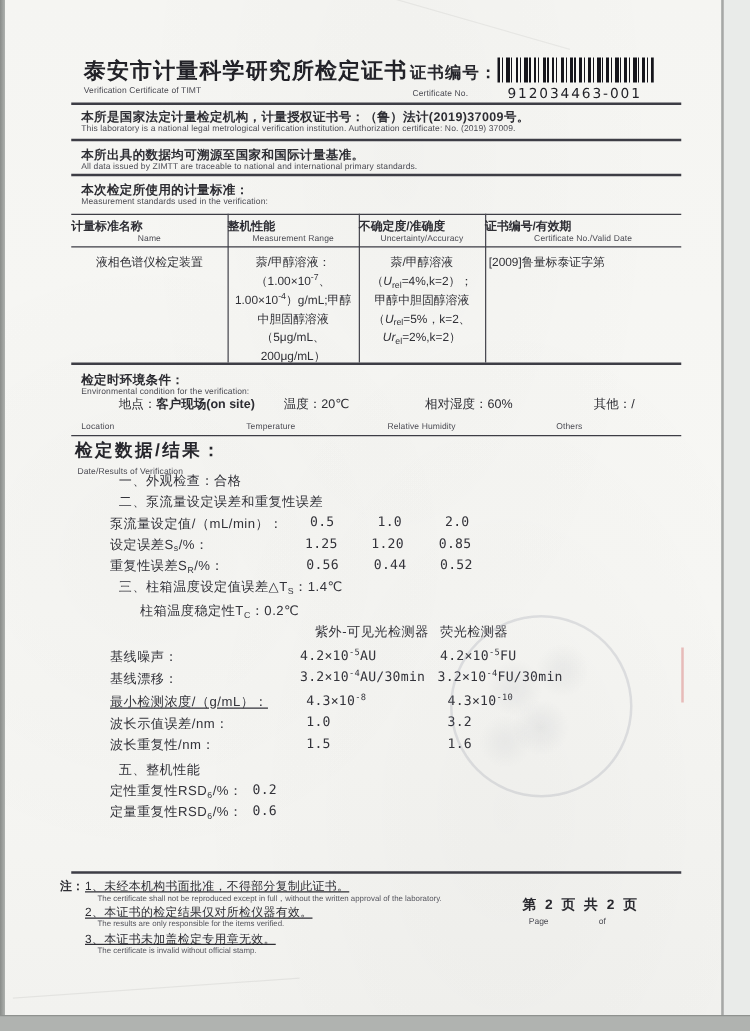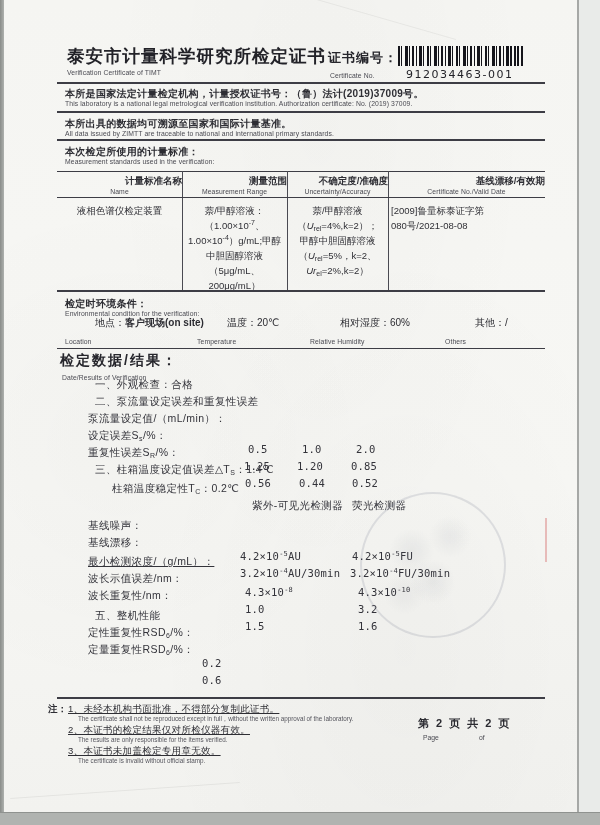--- a/index.html
+++ b/index.html
@@ -41,34 +41,34 @@
       #15151b 11px 12px,#f7f7f4 12px 14.5px);
   }
   .certno-value{left:406px;top:68px;font-size:11px;letter-spacing:1.5px;color:#222228;font-family:"DejaVu Sans","Liberation Sans",sans-serif;}
 
   .stmt-cn{left:65px;font-size:10px;letter-spacing:.3px;font-weight:bold;}
   .stmt-en{left:65px;}
   .sec-head{left:65px;font-size:10px;font-weight:600;letter-spacing:.3px;color:#2b2b31;}
 
   
   .tline-v{position:absolute;width:1px;top:171px;height:119px;background:#4a4a52;}
-  .th-cn{position:absolute;top:175px;font-size:9.5px;font-weight:600;text-align:right;color:#2e2e34;}
+  .th-cn{position:absolute;top:175px;font-size:9.5px;font-weight:600;text-align:left;color:#2e2e34;}
   .th-en{position:absolute;top:188px;text-align:center;}
   .td{position:absolute;font-size:9.5px;text-align:center;color:#303036;line-height:15px;}
 
   .env-field{position:absolute;top:316px;font-size:10px;color:#2c2c32;margin-left:30px;}
   .env-field b{font-weight:700;}
   .env-en{position:absolute;top:338px;}
 
   .results-head{left:60px;top:352px;font-size:14px;font-weight:600;letter-spacing:2px;color:#26262c;}
   .results-head-en{left:62px;top:374px;}
 
   .rline{position:absolute;left:0;width:560px;height:15px;font-size:10.5px;color:#33333a;}
   .rlabel{position:absolute;letter-spacing:.4px;white-space:nowrap;}
-  .rval{position:absolute;white-space:nowrap;font-family:"DejaVu Sans Mono","Liberation Mono",monospace;letter-spacing:.2px;margin-top:31px;}
+  .rval{position:absolute;white-space:nowrap;font-family:"DejaVu Sans Mono","Liberation Mono",monospace;letter-spacing:.2px;}
   sub{font-size:7px;vertical-align:-2px;line-height:0;}
   sup{font-size:7px;vertical-align:4px;line-height:0;}
   i{font-style:italic;}
 
   .note-label{left:48px;font-size:9.5px;font-weight:600;color:#2e2e34;}
   .note-cn{left:68px;font-size:9.5px;color:#2e2e34;letter-spacing:.3px;position:absolute;text-decoration:underline;}
   .note-en{left:78px;font-size:6.3px;color:#55555d;position:absolute;}
 
   .page-num{left:418px;top:716px;font-size:11px;font-weight:600;letter-spacing:2px;color:#2a2a30;}
   .page-en{font-size:6.8px;color:#4a4a52;}
@@ -114,25 +114,25 @@
 <div class="abs sec-head" style="top:145px;">本次检定所使用的计量标准：</div>
 <div class="abs stmt-en en" style="top:158px;">Measurement standards used in the verification:</div>
 
 <div class="rule" style="top:171px;height:1.2px;"></div>
 <div class="tline-v" style="left:182px;"></div>
 <div class="tline-v" style="left:287px;"></div>
 <div class="tline-v" style="left:388px;"></div>
 
 <div class="th-cn" style="left:57px;width:125px;">计量标准名称</div>
 <div class="th-en en" style="left:57px;width:125px;">Name</div>
-<div class="th-cn" style="left:182px;width:105px;">测量范围</div>
+<div class="th-cn" style="left:182px;width:105px;">整机性能</div>
 <div class="th-en en" style="left:182px;width:105px;">Measurement Range</div>
 <div class="th-cn" style="left:287px;width:101px;">不确定度/准确度</div>
 <div class="th-en en" style="left:287px;width:101px;">Uncertainty/Accuracy</div>
-<div class="th-cn" style="left:388px;width:157px;">基线漂移/有效期</div>
+<div class="th-cn" style="left:388px;width:157px;">证书编号/有效期</div>
 <div class="th-en en" style="left:388px;width:157px;">Certificate No./Valid Date</div>
 <div class="rule" style="top:197px;height:1.2px;"></div>
 
 <div class="td" style="left:57px;top:203px;width:125px;">液相色谱仪检定装置</div>
 
 <div class="td" style="left:182px;top:203px;width:105px;">
   <div>萘/甲醇溶液：</div>
   <div>（1.00×10<sup>-7</sup>、</div>
   <div>1.00×10<sup>-4</sup>）g/mL;甲醇</div>
   <div>中胆固醇溶液</div>
@@ -143,21 +143,20 @@
 <div class="td" style="left:287px;top:203px;width:101px;">
   <div>萘/甲醇溶液</div>
   <div>（<i>U</i><sub>rel</sub>=4%,k=2）；</div>
   <div>甲醇中胆固醇溶液</div>
   <div>（<i>U</i><sub>rel</sub>=5%，k=2、</div>
   <div><i>Ur</i><sub>el</sub>=2%,k=2）</div>
 </div>
 
 <div class="td" style="left:391px;top:203px;width:152px;text-align:left;">
   <div>[2009]鲁量标泰证字第</div>
-  <div>080号/2021-08-08</div>
 </div>
 
 <div class="rule" style="top:290px;height:2px;"></div>
 
 <div class="abs sec-head" style="top:297px;">检定时环境条件：</div>
 <div class="abs stmt-en en" style="top:310px;">Environmental condition for the verification:</div>
 
 <div class="env-field" style="left:65px;"><span>地点：</span><b>客户现场(on site)</b></div>
 <div class="env-field" style="left:197px;"><span>温度：</span><span>20℃</span></div>
 <div class="env-field" style="left:310px;"><span>相对湿度：</span><span>60%</span></div>

